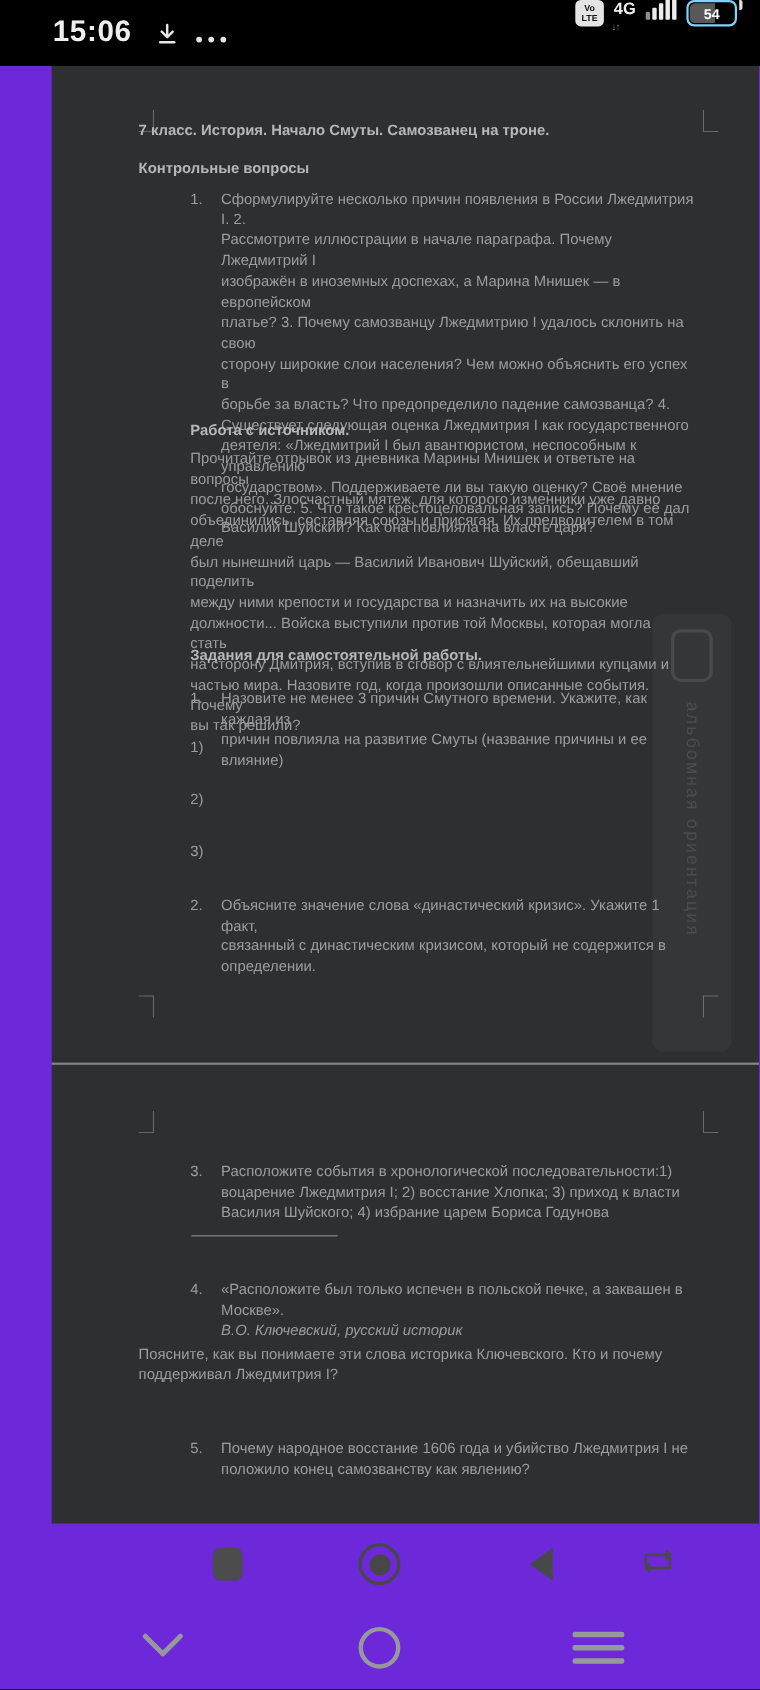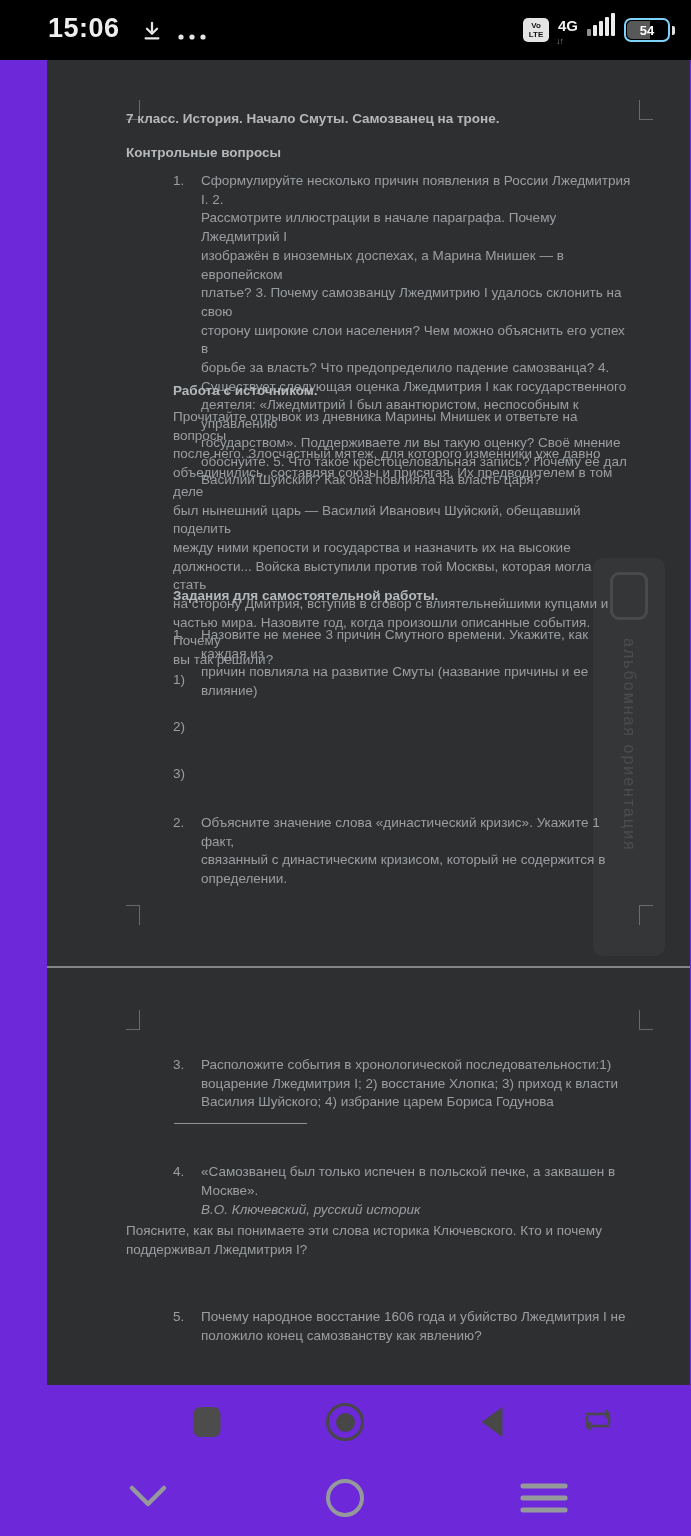--- a/index.html
+++ b/index.html
@@ -4,21 +4,21 @@
 <style>
   html,body{margin:0;padding:0;background:#000;}
   *{box-sizing:border-box;font-family:"Liberation Sans",sans-serif;}
   .phone{position:relative;width:691px;height:1536px;background:#6d28d9;overflow:hidden;}
 
   
   .status-bar{position:absolute;left:0;top:0;width:691px;height:60px;background:#000;}
   .sb-time{position:absolute;left:48px;top:13px;font-size:27px;font-weight:600;color:#efefef;letter-spacing:.5px;}
   .sb-download{position:absolute;left:141px;top:20px;}
   .sb-dots{position:absolute;left:177px;top:27px;}
-  .sb-right{position:absolute;right:16px;top:0;height:60px;display:flex;align-items:center;gap:9px;}
+  .sb-right{position:absolute;right:16px;top:0;height:60px;display:flex;align-items:flex-start;gap:9px;}
   .volte{width:26px;height:24px;background:#e4e4e4;border-radius:5px;color:#111;font-size:8px;font-weight:700;line-height:9px;display:flex;flex-direction:column;align-items:center;justify-content:center;}
   .fourg{position:relative;color:#f0f0f0;font-size:15px;font-weight:700;padding-bottom:10px;}
   .fourg .arrows{position:absolute;left:-2px;bottom:-2px;font-size:9px;font-weight:400;color:#8b8b8b;letter-spacing:-1px;}
   .sigbars{display:flex;align-items:flex-end;gap:2px;height:24px;padding-bottom:6px;}
   .sigbars i{display:block;width:4px;background:#ededed;border-radius:1px;}
   .sigbars i.dim{background:#8f8f8f;}
   .battery{position:relative;width:46px;height:24px;border:2px solid #7dd3fc;border-radius:7px;display:flex;align-items:center;justify-content:center;}
   .battery .fill{position:absolute;left:1px;top:1px;bottom:1px;width:54%;background:#585858;border-radius:5px 0 0 5px;}
   .battery .pct{position:relative;color:#fff;font-size:13px;font-weight:600;}
   .battery-nub{width:3px;height:9px;background:#dedede;border-radius:0 2px 2px 0;margin-left:-7px;}
@@ -165,21 +165,21 @@
     <div class="blk item" style="left:126px;top:996px">
       <span class="num">3.</span>
       <span class="txt">Расположите события в хронологической последовательности:1)
 воцарение Лжедмитрия I; 2) восстание Хлопка; 3) приход к власти
 Василия Шуйского; 4) избрание царем Бориса Годунова</span>
     </div>
     <div class="answer-line"></div>
 
     <div class="blk item" style="left:126px;top:1103px">
       <span class="num">4.</span>
-      <span class="txt">«Самозванец был только испечен в польской печке, а заквашен в
+      <span class="txt">«Расположите был только испечен в польской печке, а заквашен в
 Москве».</span>
     </div>
     <div class="blk attr" style="left:154px;top:1141px">В.О. Ключевский, русский историк</div>
     <div class="blk txt wide" style="left:79px;top:1162px">Поясните, как вы понимаете эти слова историка Ключевского. Кто и почему
 поддерживал Лжедмитрия I?</div>
 
     <div class="blk item" style="left:126px;top:1248px">
       <span class="num">5.</span>
       <span class="txt">Почему народное восстание 1606 года и убийство Лжедмитрия I не
 положило конец самозванству как явлению?</span>

